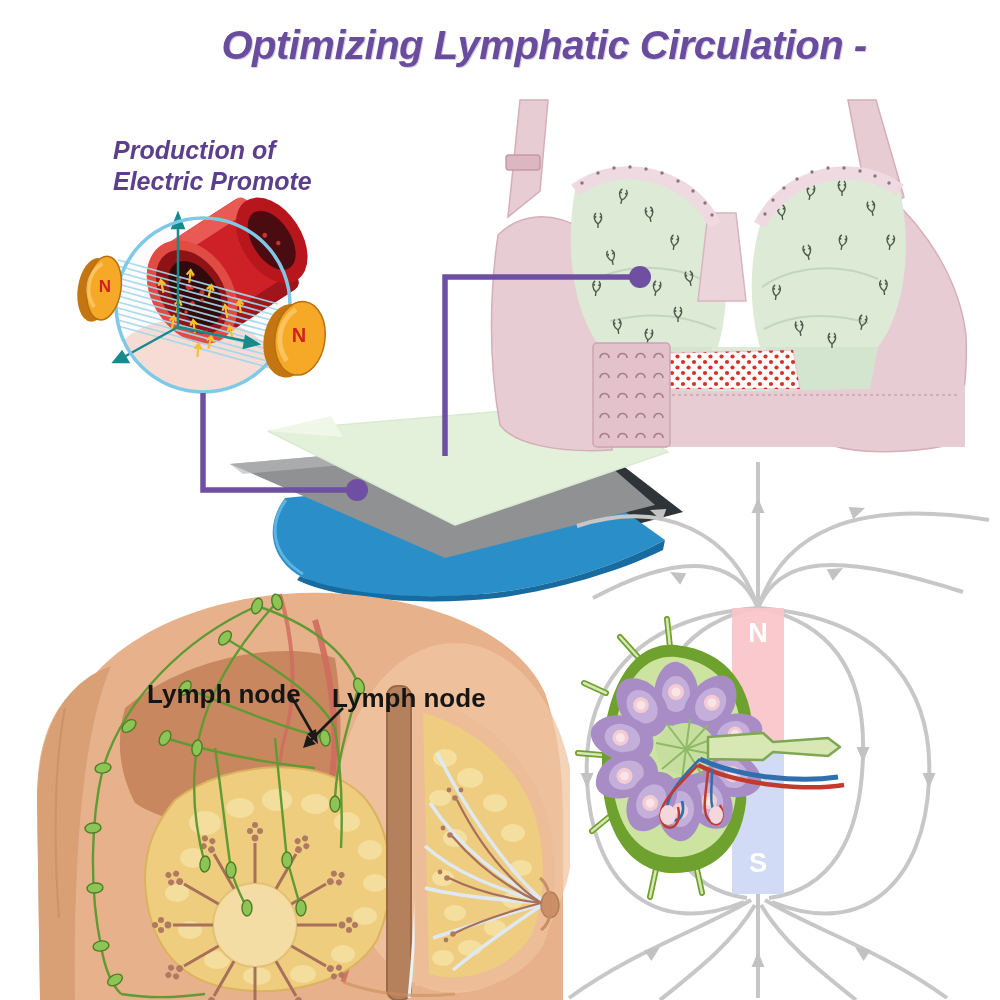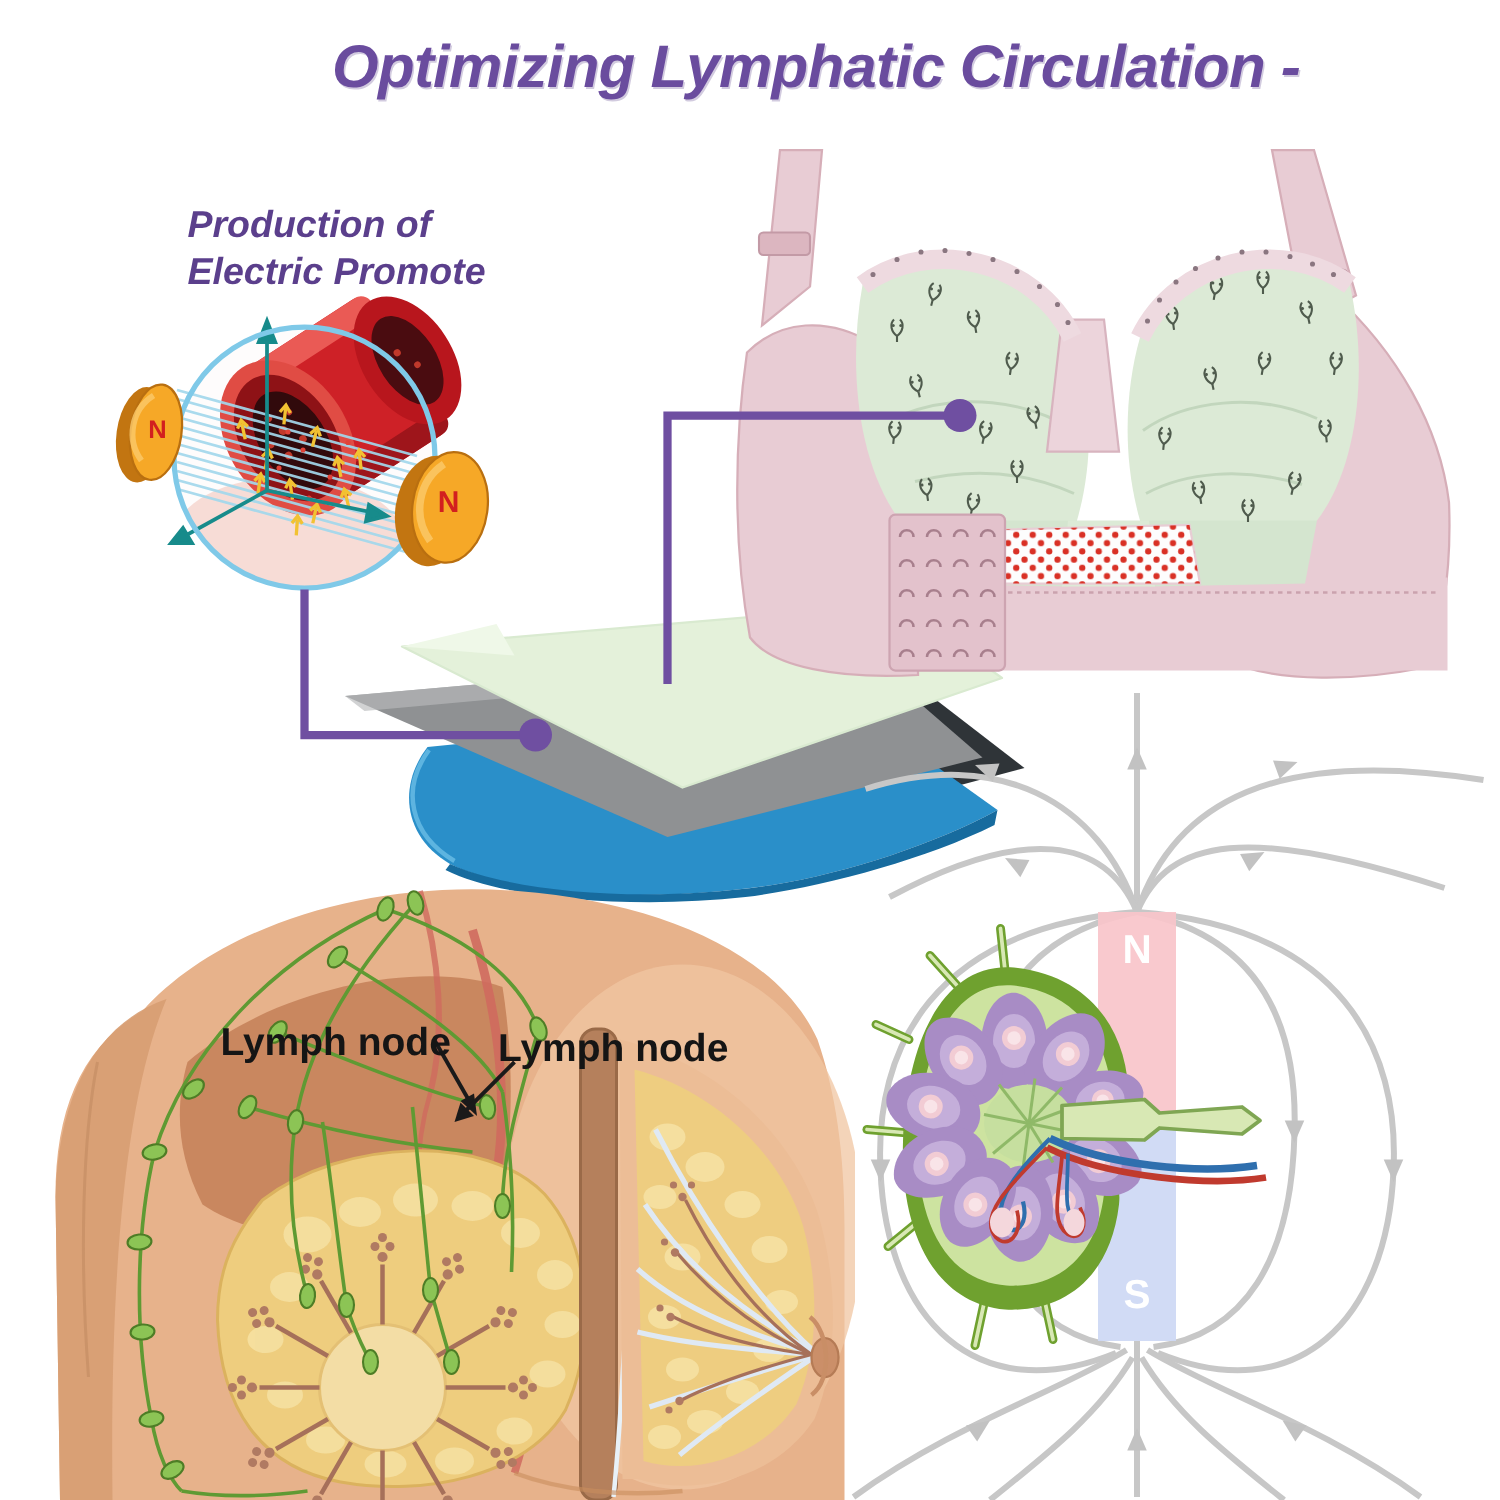--- a/index.html
+++ b/index.html
@@ -2,21 +2,21 @@
 <html><head>
 <meta charset="utf-8">
 <style>
   html,body{margin:0;padding:0;background:#ffffff;}
   .canvas{position:relative;width:1000px;height:1000px;background:#ffffff;overflow:hidden;
           font-family:"Liberation Sans", sans-serif;}
   .abs{position:absolute;}
   .title{top:22px;left:0;width:1000px;text-align:center;
          font-size:40px;line-height:1.16;font-weight:700;font-style:italic;
          color:#6a4c9e;letter-spacing:-0.5px;text-shadow:1px 1px 0 rgba(92,70,140,.28);padding-left:44px;}
-  .note{font-style:italic;font-weight:700;color:#5b3f8c;margin-left:12px;}
+  .note{font-style:italic;font-weight:700;color:#5b3f8c;}
   .note.production{top:135px;left:113px;font-size:25px;line-height:1.24;}
   .note.tourmaline{top:211px;left:345px;font-size:27px;}
   .anat-label{font-weight:700;color:#151515;font-size:26px;}
   .anat-label.node{top:679px;left:147px;}
   .anat-label.duct{top:683px;left:332px;}
   .pole-letter{font-weight:700;color:#ffffff;text-align:center;}
   .pole-letter.n{top:618px;left:731px;width:54px;font-size:27px;}
   .pole-letter.s{top:848px;left:731px;width:54px;font-size:27px;}
   .disc-letter{font-weight:700;color:#d21f1f;text-align:center;}
   .disc-letter.left{top:277px;left:91px;width:28px;font-size:17px;}

